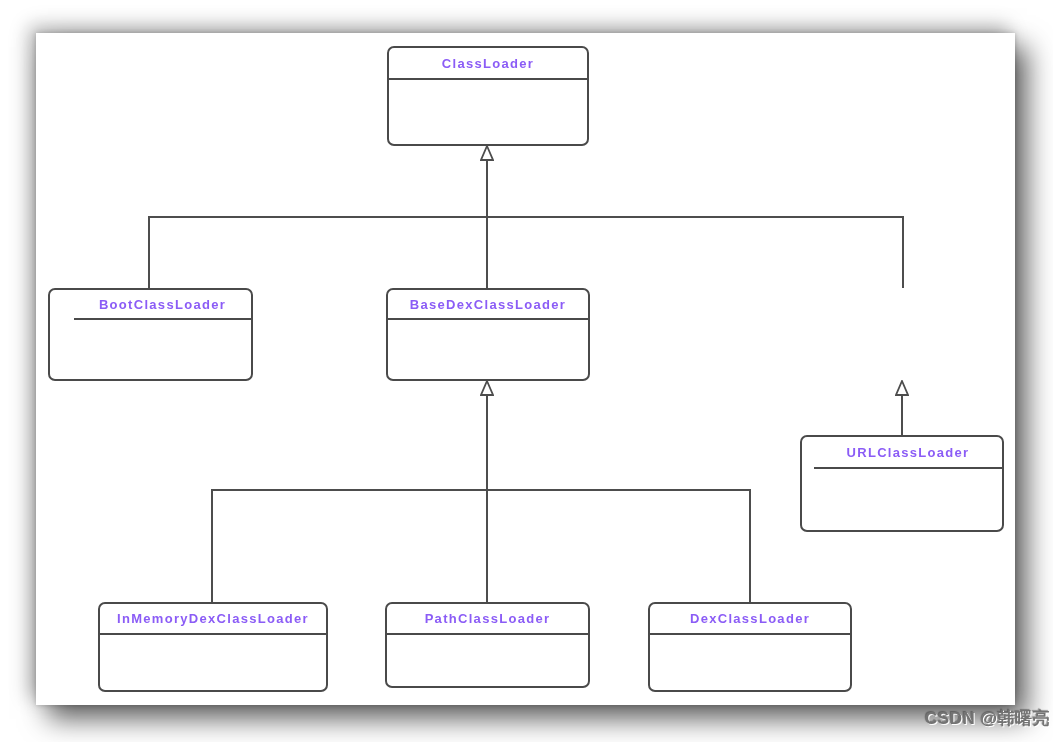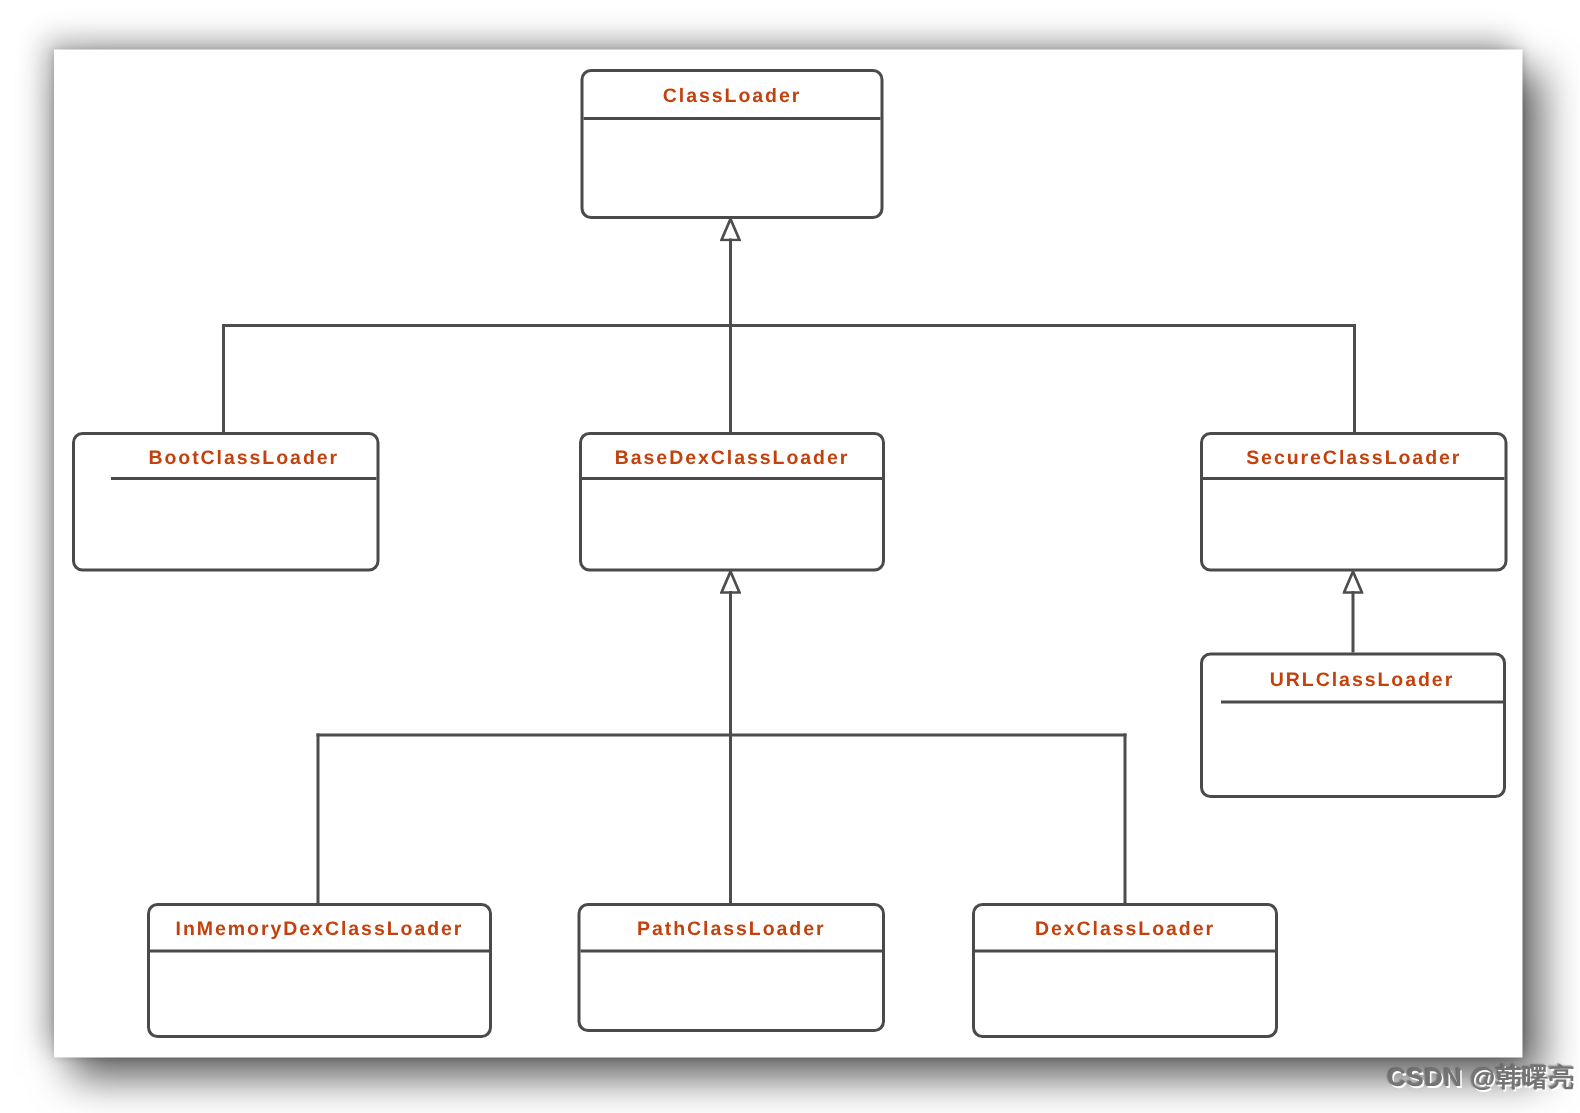--- a/index.html
+++ b/index.html
@@ -36,21 +36,21 @@
     box-sizing: border-box;
   }
   .uml-title {
     display: flex;
     align-items: center;
     justify-content: center;
     border-bottom: 2px solid #4a4a4a;
     font-weight: bold;
     font-size: 13px;
     letter-spacing: 1.3px;
-    color: #c2410c;
+    color: #8b5cf6;
     white-space: nowrap;
   }
   .uml-body {
     width: 100%;
   }
   .edge {
     position: absolute;
     background: #4d4d4d;
   }
   .arrowhead {
@@ -82,24 +82,20 @@
     <div class="uml-box" style="left:12px; top:255px; width:205px; height:93px;">
       <div class="uml-title" style="height:28px;margin-left:24px;">BootClassLoader</div>
       <div class="uml-body"></div>
     </div>
 
     <div class="uml-box" style="left:350px; top:255px; width:204px; height:93px;">
       <div class="uml-title" style="height:28px;">BaseDexClassLoader</div>
       <div class="uml-body"></div>
     </div>
 
-    <div class="uml-box" style="left:764px; top:255px; width:205px; height:93px;">
-      <div class="uml-title" style="height:28px;">SecureClassLoader</div>
-      <div class="uml-body"></div>
-    </div>
 
     <div class="uml-box" style="left:764px; top:402px; width:204px; height:97px;">
       <div class="uml-title" style="height:30px;margin-left:12px;">URLClassLoader</div>
       <div class="uml-body"></div>
     </div>
 
     <div class="uml-box" style="left:62px; top:569px; width:230px; height:90px;">
       <div class="uml-title" style="height:29px;text-align:center;">InMemoryDexClassLoader</div>
       <div class="uml-body"></div>
     </div>

